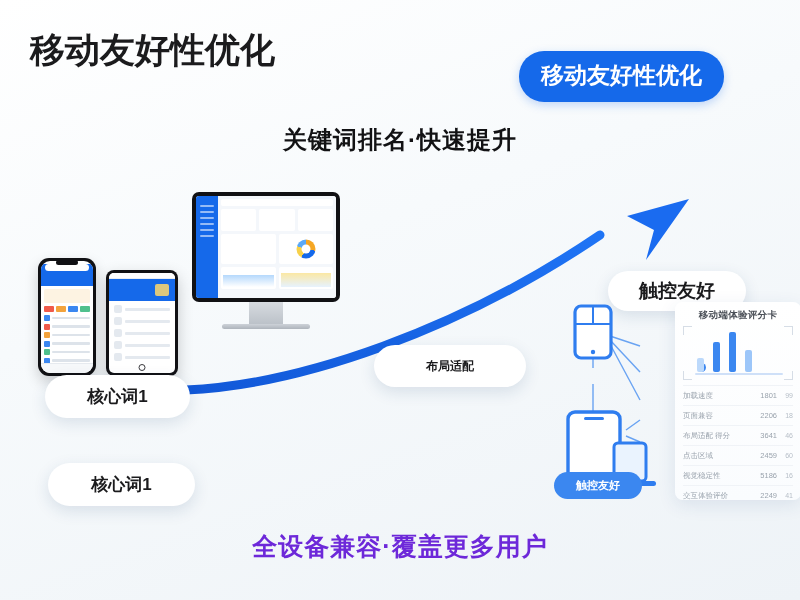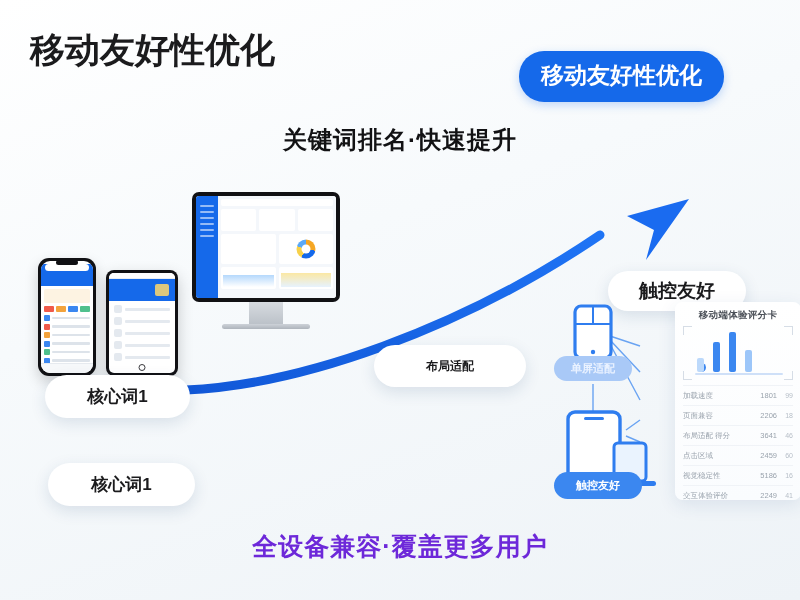--- a/index.html
+++ b/index.html
@@ -330,21 +330,20 @@
       <rect x="27" y="6" width="36" height="52" rx="6" fill="#fff" stroke="#2f7def" stroke-width="3.2"></rect>
       <path d="M27,24 H63 M45,6 V24" stroke="#2f7def" stroke-width="2" fill="none"></path>
       <circle cx="45" cy="52" r="2.2" fill="#2f7def"></circle>
       <rect x="20" y="112" width="52" height="72" rx="7" fill="#fff" stroke="#2f7def" stroke-width="3.4"></rect>
       <rect x="36" y="117" width="20" height="3" rx="1.5" fill="#2f7def"></rect>
       <circle cx="46" cy="177" r="3" fill="#2f7def"></circle>
       <rect x="66" y="143" width="32" height="38" rx="4" fill="#eaf3fe" stroke="#2f7def" stroke-width="3"></rect>
       <rect x="14" y="181" width="94" height="5" rx="2.5" fill="#2f7def"></rect>
     </svg>
 
-    <div class="il-pill il-pill-light">单屏适配</div>
     <div class="il-pill il-pill-solid">触控友好</div>
 
     <div class="scorecard">
       <div class="sc-title">移动端体验评分卡</div>
       <div class="sc-chart">
         <span class="sc-corner tl"></span>
         <span class="sc-corner tr"></span>
         <span class="sc-corner bl"></span>
         <span class="sc-corner br"></span>
         <span class="sc-dot"></span>

